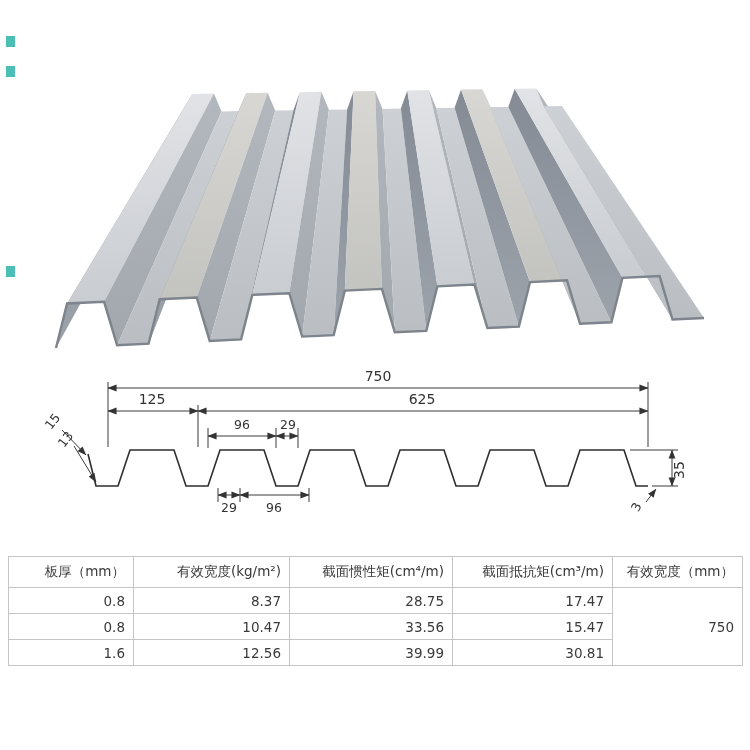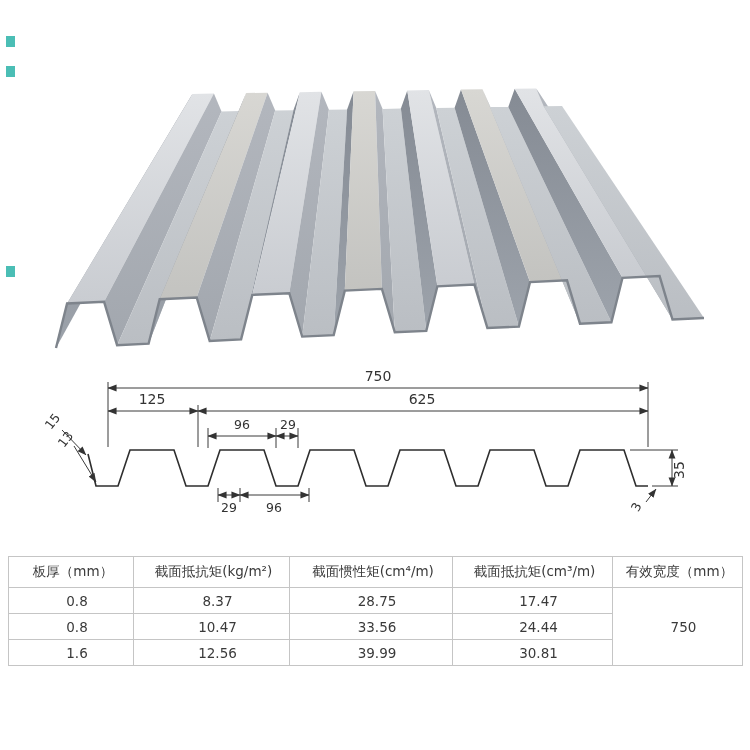--- a/index.html
+++ b/index.html
@@ -15,21 +15,21 @@
   .lead{stroke:#3a3a3a;stroke-width:1;}
   .profile{stroke:#2e2e2e;stroke-width:1.6;fill:none;stroke-linejoin:miter;}
   .dimtxt{font-size:14px;fill:#333;}
   .dimtxt.sm{font-size:12.5px;}
   .spec-table{
     position:absolute;top:556px;left:8px;width:734px;
     border-collapse:collapse;table-layout:fixed;
     color:#3a3a3a;font-size:13.5px;
   }
   .spec-table th,.spec-table td{
-    border:1px solid #c5c5c5;font-weight:400;text-align:center;
+    border:1px solid #c5c5c5;font-weight:400;text-align:right;
     padding:4px 8px 4px 12px;white-space:nowrap;overflow:hidden;
   }
   .spec-table th{height:22px;}
   .spec-table td{height:17px;padding-left:20px;}
   .mark{position:absolute;left:6px;width:9px;height:11px;background:#2bb3a8;opacity:.85;}
   .mark.m1{top:36px;}
   .mark.m2{top:66px;}
   .mark.m3{top:266px;}
 </style>
 </head>
@@ -164,39 +164,39 @@
   <colgroup>
     <col style="width:125px">
       <col style="width:156px">
       <col style="width:163px">
     <col style="width:160px">
       <col style="width:130px">
   </colgroup>
   <thead>
     <tr>
       <th>板厚（mm）</th>
-      <th>截面抵抗矩(kg/m²)</th>
+      <th>有效宽度(kg/m²)</th>
       <th>截面惯性矩(cm⁴/m)</th>
       <th>截面抵抗矩(cm³/m)</th>
       <th>有效宽度（mm）</th>
     </tr>
   </thead>
   <tbody>
     <tr>
       <td>0.8</td>
       <td>8.37</td>
       <td>28.75</td>
       <td>17.47</td>
       <td rowspan="3">750</td>
     </tr>
     <tr>
       <td>0.8</td>
       <td>10.47</td>
       <td>33.56</td>
-      <td>24.44</td>
+      <td>15.47</td>
     </tr>
     <tr>
       <td>1.6</td>
       <td>12.56</td>
       <td>39.99</td>
       <td>30.81</td>
     </tr>
   </tbody>
 </table>
 

